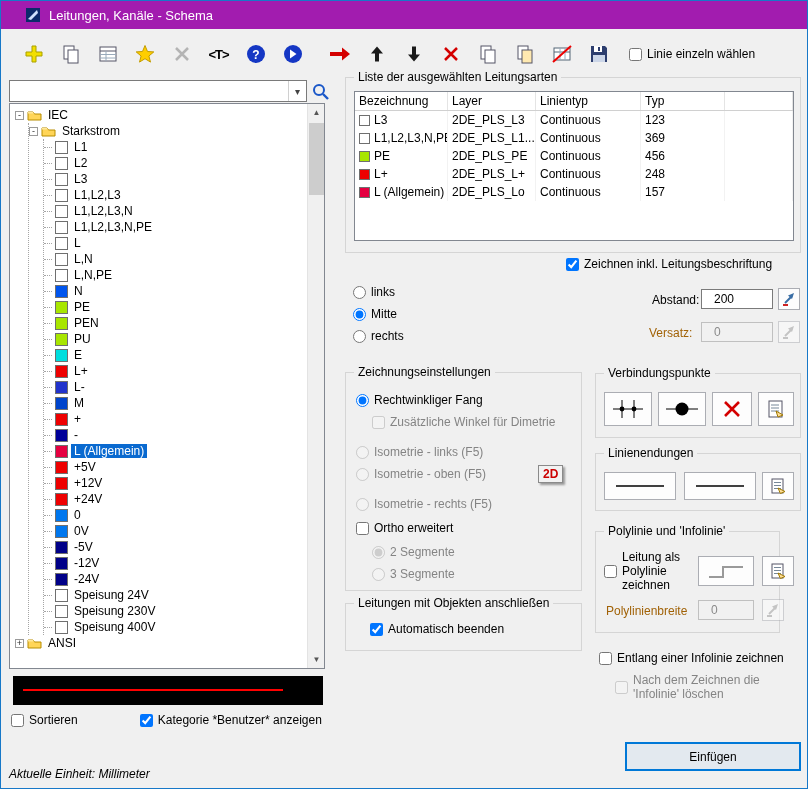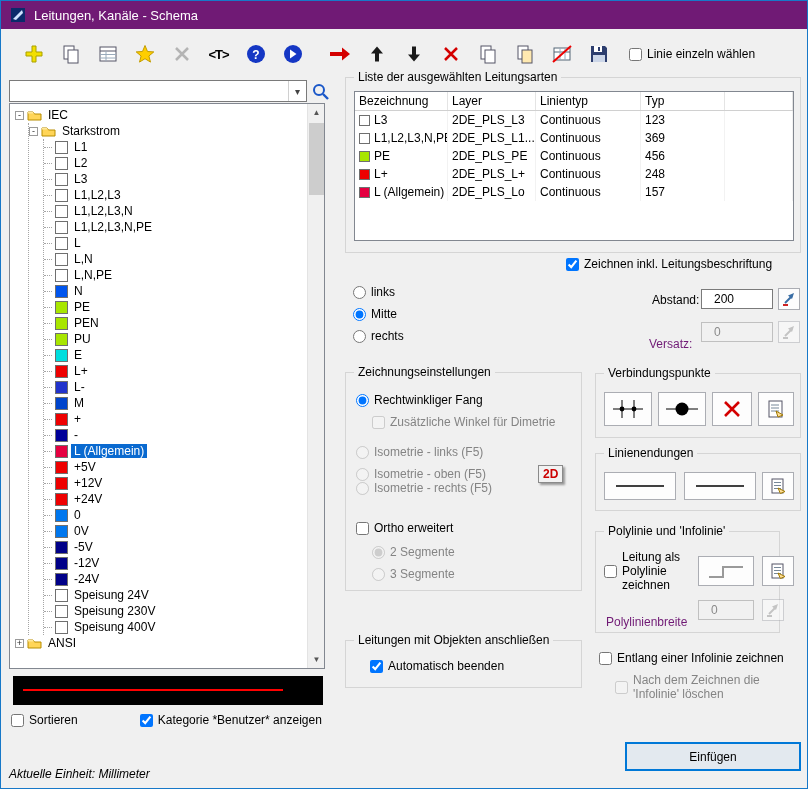--- a/index.html
+++ b/index.html
@@ -1,22 +1,22 @@
 <!DOCTYPE html>
 <html><head>
 <meta charset="utf-8">
 <style>
   * { margin:0; padding:0; box-sizing:border-box; }
   html,body { width:808px; height:789px; }
   body { font-family:"Liberation Sans",sans-serif; font-size:12px; color:#000; }
   .window { position:relative; width:808px; height:789px; background:#f0f0f0; border:1px solid #1778c8; overflow:hidden; }
 
   
-  .titlebar { position:absolute; top:0; left:0; right:0; height:28px; background:#701a75; color:#fff;
-              display:flex; align-items:center; gap:8px; padding-left:9px; font-size:13px; }
+  .titlebar { position:absolute; top:0; left:0; right:0; height:28px; background:#a21caf; color:#fff;
+              display:flex; align-items:center; gap:8px; padding-left:24px; font-size:13px; }
 
   
   .toolbar { position:absolute; top:36px; left:14px; right:8px; height:34px; display:flex; align-items:center; }
   .tbtn { width:37px; height:30px; background:transparent; border:none; display:flex; align-items:center; justify-content:center; cursor:default; }
   .tsep { width:10px; }
   .ticon { font-weight:bold; font-size:13px; letter-spacing:-1px; }
   .tb-check { display:flex; align-items:center; gap:5px; margin-left:12px; white-space:nowrap; }
 
   
   .combo { position:absolute; left:8px; top:79px; width:298px; height:22px; background:#fff; border:1px solid #7a7a7a; display:flex; }
@@ -67,21 +67,21 @@
   .pickbtn:disabled { opacity:.5; }
   .gbtn { background:#fdfdfd; border:1px solid #abadb3; display:flex; align-items:center; justify-content:center; }
 
   .badge2d { position:absolute; left:192px; top:92px; padding:1px 4px; font-weight:bold; color:#cc0000;
              background:#f2f2f2; border:1px solid #8a8a8a; box-shadow:2px 2px 2px #9a9a9a; }
 
   .btn-insert { position:absolute; left:624px; top:741px; width:176px; height:29px; background:#e3e9ef;
                 border:2px solid #0078d7; font:inherit; }
 
   .abs { position:absolute; }
-  .gray { color:#701a75;margin-top:11px; }
+  .gray { color:#a16207; }
   .wrapcb { display:flex; gap:5px; align-items:flex-start; }
 </style>
 </head>
 <body>
 
 <div class="window">
 
   <div class="titlebar">
     <svg width="16" height="16">
       <rect x="1" y="1" width="14" height="14" fill="#0b2a6b"></rect>
@@ -532,40 +532,40 @@
       <span>Zusätzliche Winkel für Dimetrie</span>
     </label>
     <label class="opt dis abs" style="left:10px; top:72px;">
       <input type="radio" name="snap" disabled="" style="">
       <span>Isometrie - links (F5)</span>
     </label>
     <label class="opt dis abs" style="left:10px; top:94px;">
       <input type="radio" name="snap" disabled="" style="">
       <span>Isometrie - oben (F5)</span>
     </label>
-    <label class="opt dis abs" style="left:10px; top:108px;">
+    <label class="opt dis abs" style="left:10px; top:124px;">
       <input type="radio" name="snap" disabled="" style="">
       <span>Isometrie - rechts (F5)</span>
     </label>
     <span class="badge2d">2D</span>
     <label class="opt abs" style="left:10px; top:148px;">
       <input type="checkbox" style="">
       <span>Ortho erweitert</span>
     </label>
     <label class="opt dis abs" style="left:26px; top:172px;">
       <input type="radio" name="seg" checked="" disabled="" style="">
       <span>2 Segmente</span>
     </label>
     <label class="opt dis abs" style="left:26px; top:194px;">
       <input type="radio" name="seg" disabled="" style="">
       <span>3 Segmente</span>
     </label>
   </div>
 
-  <div class="group" style="left:344px; top:602px; width:237px; height:48px;margin-top:37px;">
+  <div class="group" style="left:344px; top:602px; width:237px; height:48px;">
     <span class="gtitle">Leitungen mit Objekten anschließen</span>
     <label class="opt abs" style="left:24px; top:18px;">
       <input type="checkbox" checked="" style="">
       <span>Automatisch beenden</span>
     </label>
   </div>
 
   <div class="group" style="left:594px; top:372px; width:206px; height:65px;">
     <span class="gtitle">Verbindungspunkte</span>
     <button class="gbtn abs" style="left:8px; top:18px; width:48px; height:34px;">

